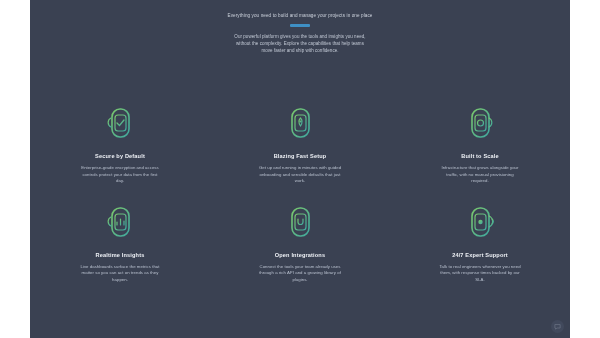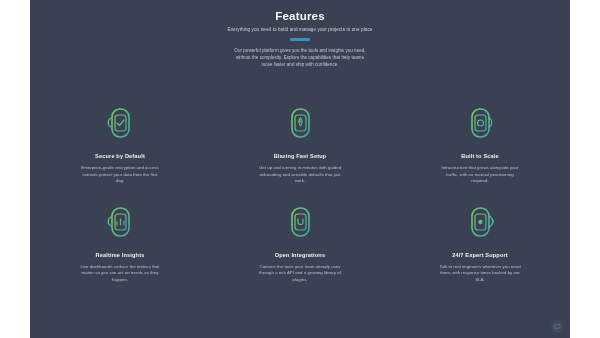--- a/index.html
+++ b/index.html
@@ -72,21 +72,20 @@
   }
   #chat-widget svg { width:7px; height:7px; display:block; opacity:.55; }
 </style>
 </head>
 <body>
 
 <div id="page">
   <div id="panel">
 
     <div id="header">
-      <div id="page-title">Features</div>
       <div id="subtitle">Everything you need to build and manage your projects in one place</div>
       <div id="accent-divider"></div>
       <div id="intro">
         <span class="ln">Our powerful platform gives you the tools and insights you need,</span>
         <span class="ln">without the complexity. Explore the capabilities that help teams</span>
         <span class="ln">move faster and ship with confidence.</span>
       </div>
     </div>
 
     <div id="features">

